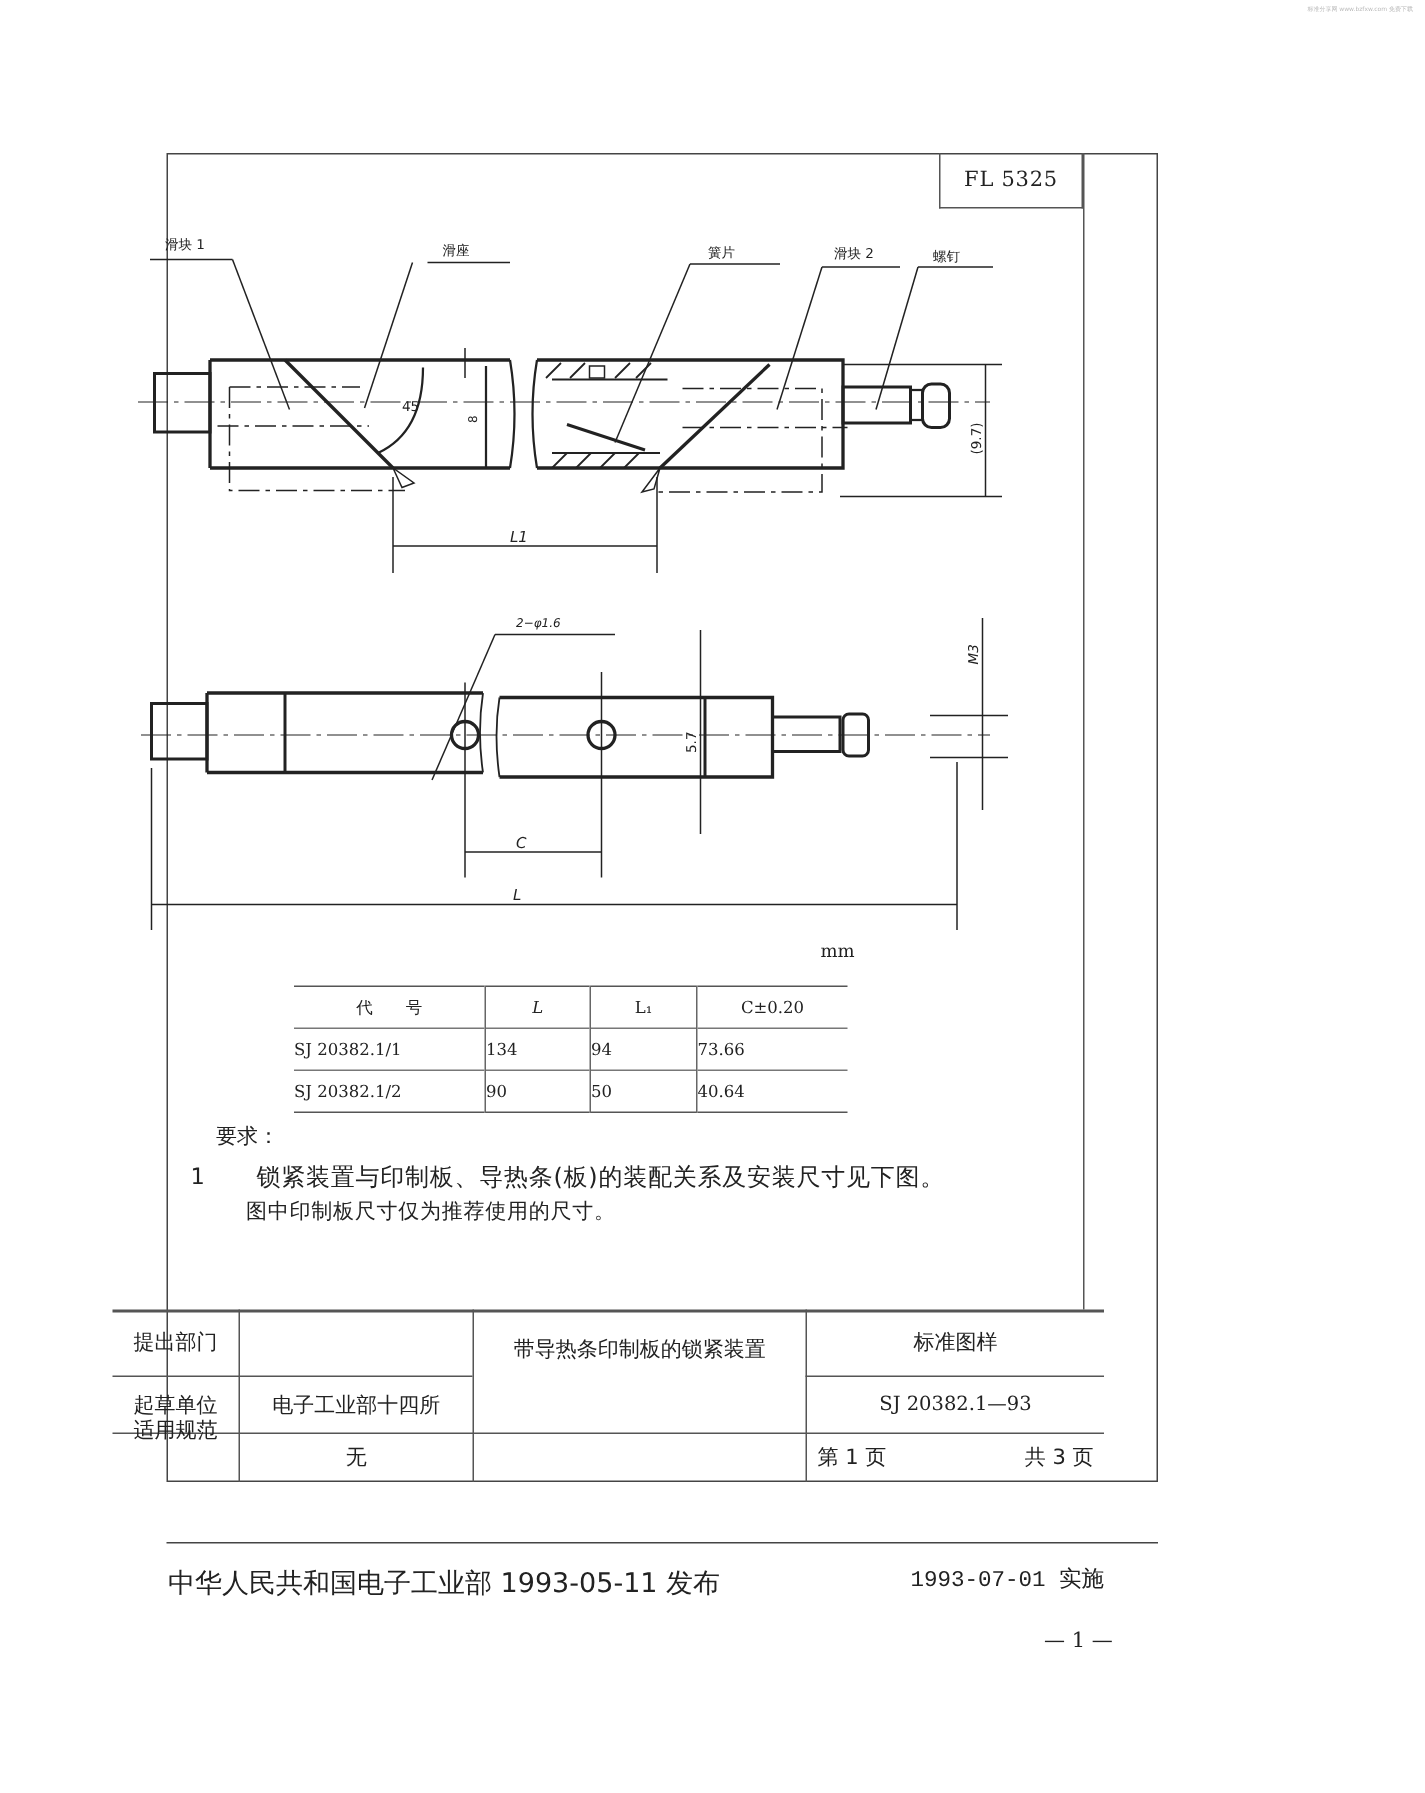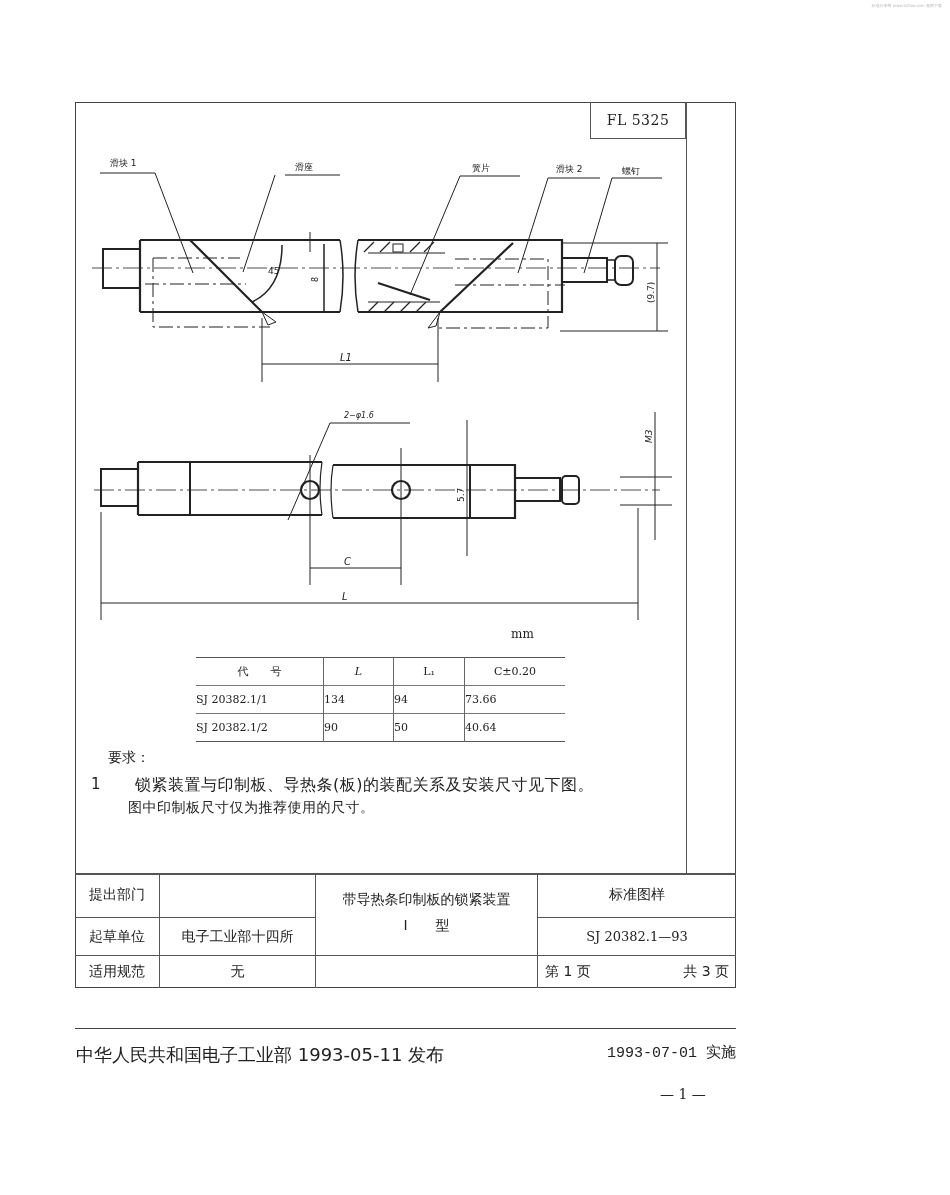--- a/index.html
+++ b/index.html
@@ -1,18 +1,18 @@
 <!DOCTYPE html>
 <html><head>
 <meta charset="utf-8">
 <style>
   html, body { margin:0; padding:0; background:#fff; }
   body { width:950px; height:1195px; position:relative; overflow:hidden;
          font-family:"DejaVu Serif", serif; color:#222; }
-  .abs { position:absolute; }
+  .abs { position:absolute;margin-left:36px; }
   .watermark { top:3px; right:8px; font-size:4px; color:#bbb; font-family:"DejaVu Sans", sans-serif; }
   .frame { left:75px; top:102px; width:661px; height:886px; border:1.5px solid #444; box-sizing:border-box; }
   .inner-v { left:686px; top:102px; width:0; height:771px; border-left:1px solid #555; }
   .code-box { left:590px; top:102px; width:96px; height:37px; border:1px solid #555; border-top:none; box-sizing:border-box;
               font-size:14px; display:flex; align-items:center; justify-content:center; letter-spacing:0.5px; }
   svg.drawing { position:absolute; left:0; top:0; }
   .unit { left:511px; top:627px; font-size:12px; }
   table.dims { position:absolute; left:196px; top:657px; border-collapse:collapse; font-size:11px; }
   table.dims td, table.dims th { height:27px; font-weight:normal; border-left:1px solid #666; padding:0; }
   table.dims tr td:first-child, table.dims tr th:first-child { border-left:none; }
@@ -195,25 +195,24 @@
   <div class="tb-line" style="left:462px;top:44px;width:199px;height:1px"></div>
   <div class="tb-line" style="left:0;top:82px;width:661px;height:1px"></div>
   <div class="tb-line" style="left:84px;top:0;width:1px;height:115px"></div>
   <div class="tb-line" style="left:240px;top:0;width:1px;height:115px"></div>
   <div class="tb-line" style="left:462px;top:0;width:1px;height:115px"></div>
 
   <div class="tb-cell" style="left:0;top:0;width:84px;height:44px">提出部门</div>
   <div class="tb-cell" style="left:85px;top:0;width:155px;height:44px"></div>
   <div class="tb-cell" style="left:0;top:45px;width:84px;height:37px">起草单位</div>
   <div class="tb-cell" style="left:85px;top:45px;width:155px;height:37px">电子工业部十四所</div>
-  <div class="tb-cell" style="left:0;top:83px;width:84px;height:32px">适用规范</div>
+  <div class="tb-cell" style="left:0;top:65px;width:84px;height:32px">适用规范</div>
   <div class="tb-cell" style="left:85px;top:83px;width:155px;height:32px">无</div>
 
   <div class="tb-cell" style="left:241px;top:14px;width:221px;height:26px">带导热条印制板的锁紧装置</div>
-  <div class="tb-cell" style="left:241px;top:40px;width:221px;height:26px">I　　型</div>
 
   <div class="tb-cell" style="left:463px;top:0;width:198px;height:44px">标准图样</div>
   <div class="tb-cell" style="left:463px;top:45px;width:198px;height:37px;font-family:'DejaVu Serif',serif;font-size:13px">SJ 20382.1—93</div>
   <div class="tb-cell" style="left:470px;top:83px;width:90px;height:32px;justify-content:flex-start">第 1 页</div>
   <div class="tb-cell" style="left:560px;top:83px;width:94px;height:32px;justify-content:flex-end">共 3 页</div>
 </div>
 
 <div class="abs footer-rule"></div>
 <div class="abs footer-left">中华人民共和国电子工业部 1993-05-11 发布</div>
 <div class="abs footer-right">1993-07-01 实施</div>

